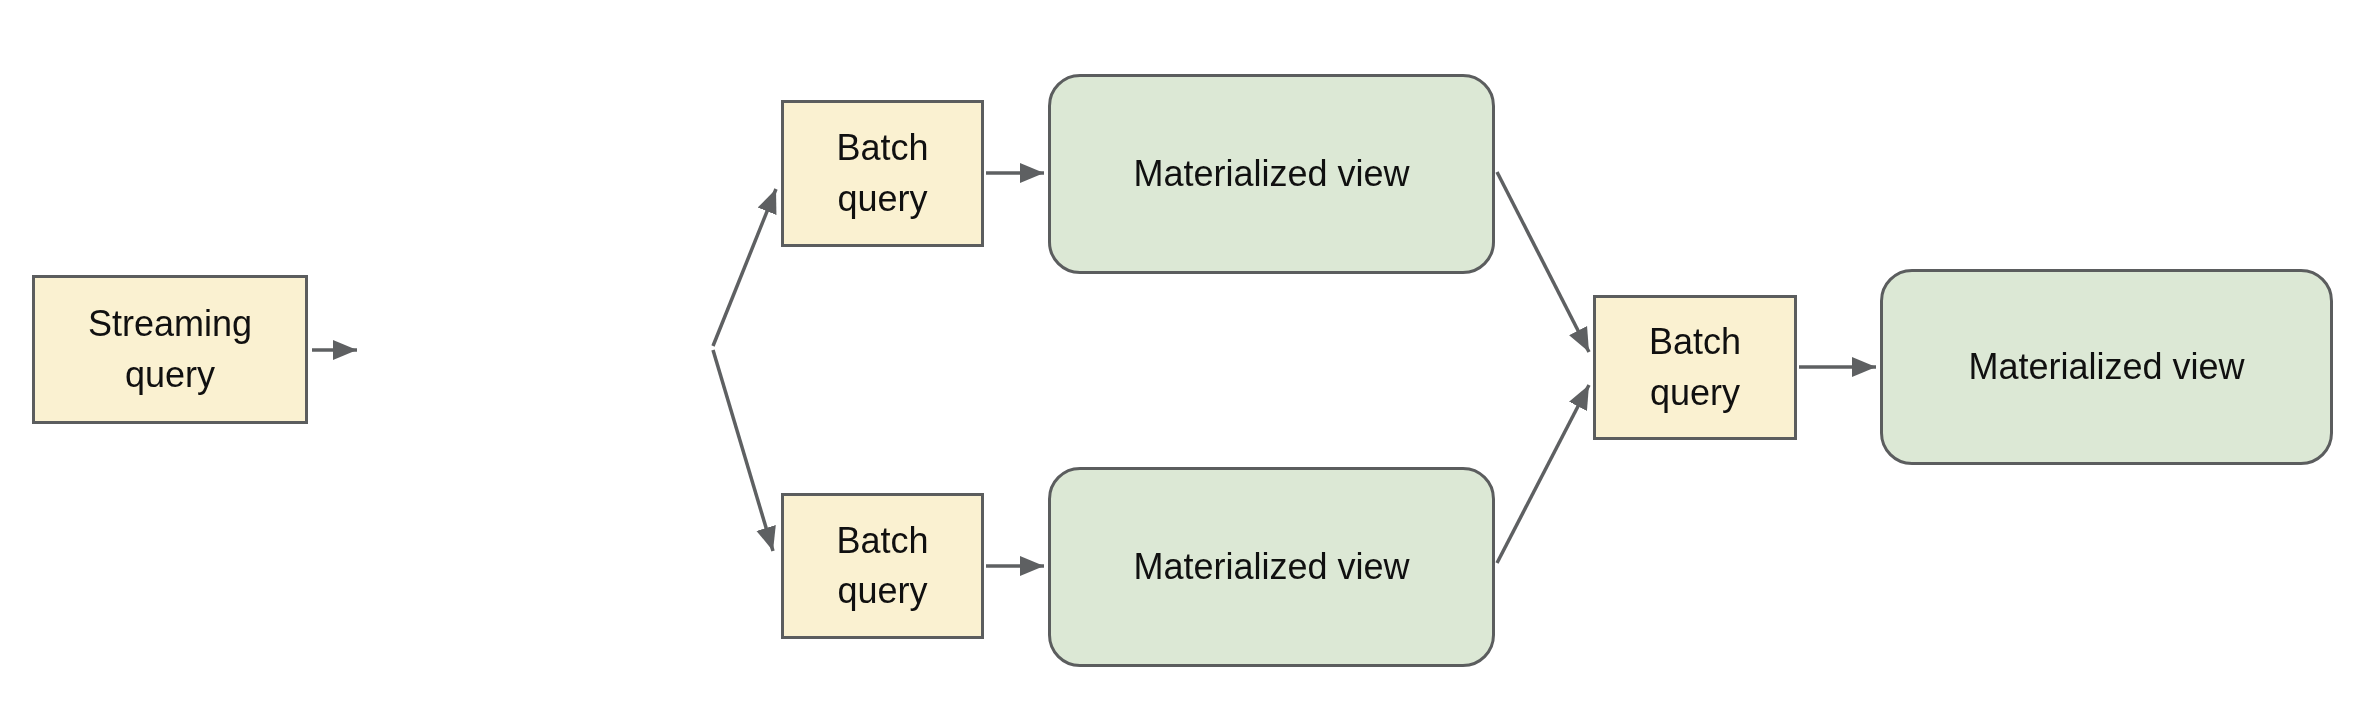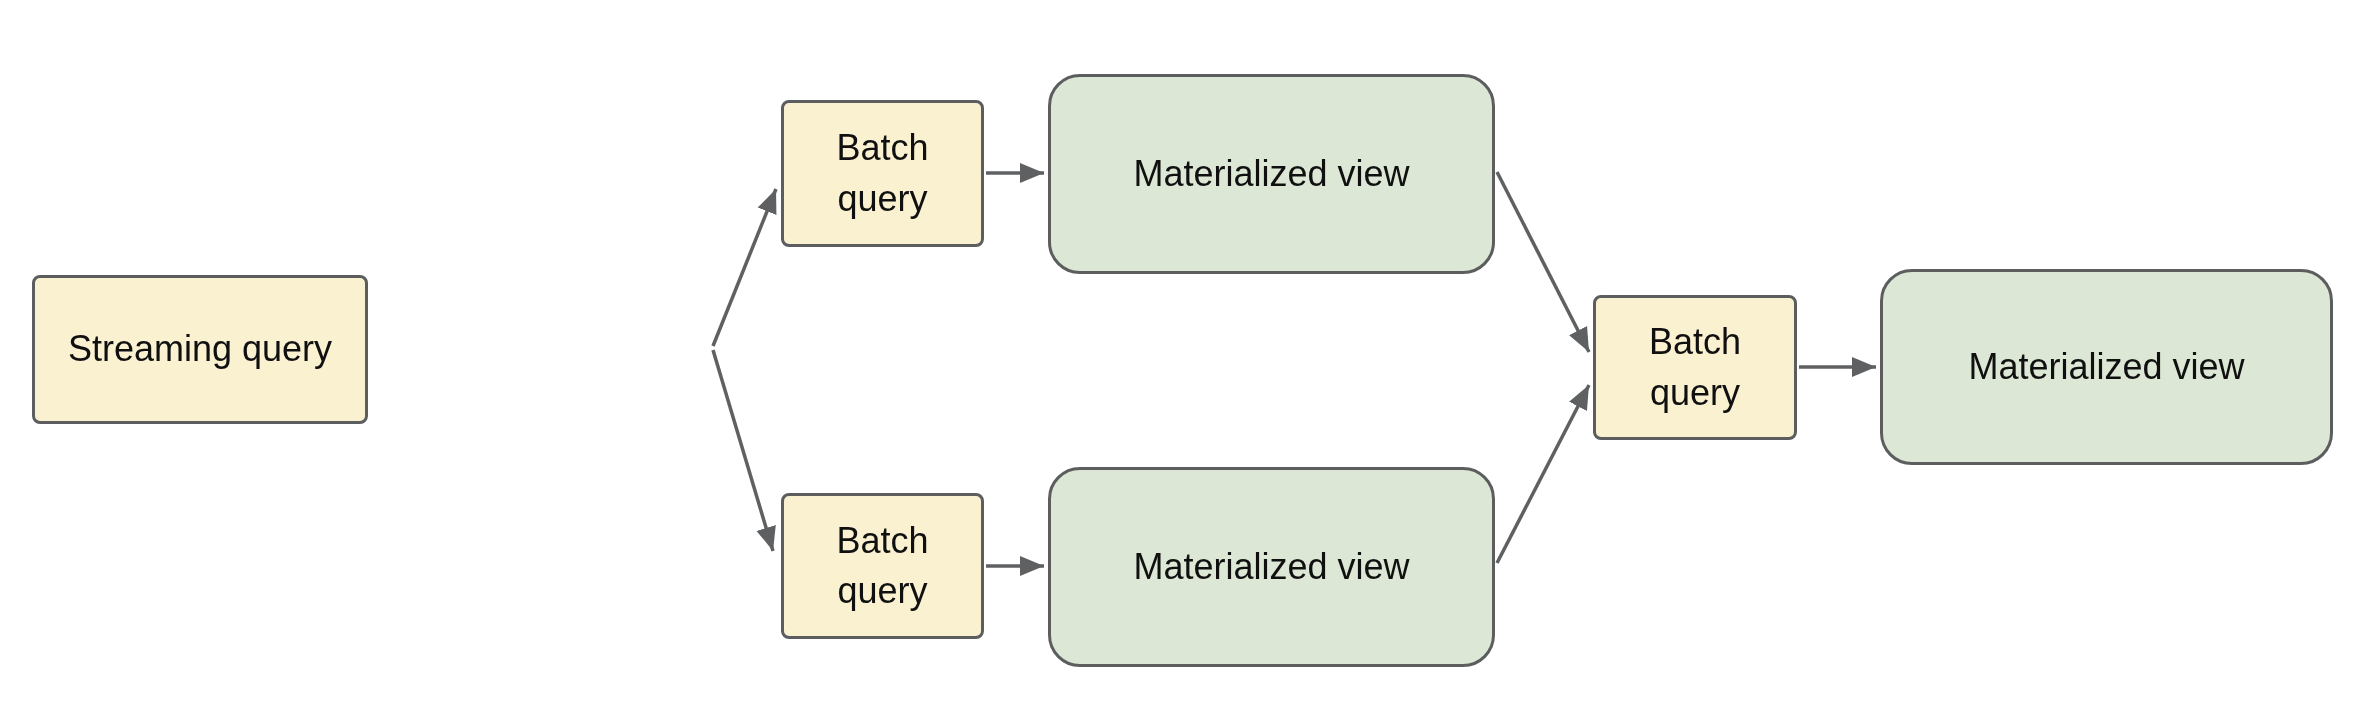--- a/index.html
+++ b/index.html
@@ -42,29 +42,29 @@
     align-items: center;
     justify-content: center;
     text-align: center;
     color: var(--text);
     font-size: 36px;
     line-height: 1.4;
     border: 3.5px solid var(--border);
   }
   .node--query {
     background: var(--query-fill);
-    border-radius: 8px;
+    border-radius: 0;
   }
   .node--view {
     background: var(--view-fill);
     border-radius: 32px;
   }
 
   
-  .n-streaming   { left: 32px;   top: 275px; width: 336px; height: 149px; padding: 0 24px; }
+  .n-streaming   { left: 32px;   top: 275px; width: 276px; height: 149px; padding: 0 24px; }
   .n-table       { left: 362px;  top: 253px; width: 350px; height: 194px; }
   .n-batch-top   { left: 781px;  top: 100px; width: 203px; height: 147px; padding: 0 22px; }
   .n-mv-top      { left: 1048px; top: 74px;  width: 447px; height: 200px; }
   .n-batch-bot   { left: 781px;  top: 493px; width: 203px; height: 146px; padding: 0 22px; }
   .n-mv-bot      { left: 1048px; top: 467px; width: 447px; height: 200px; }
   .n-batch-mid   { left: 1593px; top: 295px; width: 204px; height: 145px; padding: 0 22px; }
   .n-mv-right    { left: 1880px; top: 269px; width: 453px; height: 196px; }
 </style>
 </head>
 <body>

